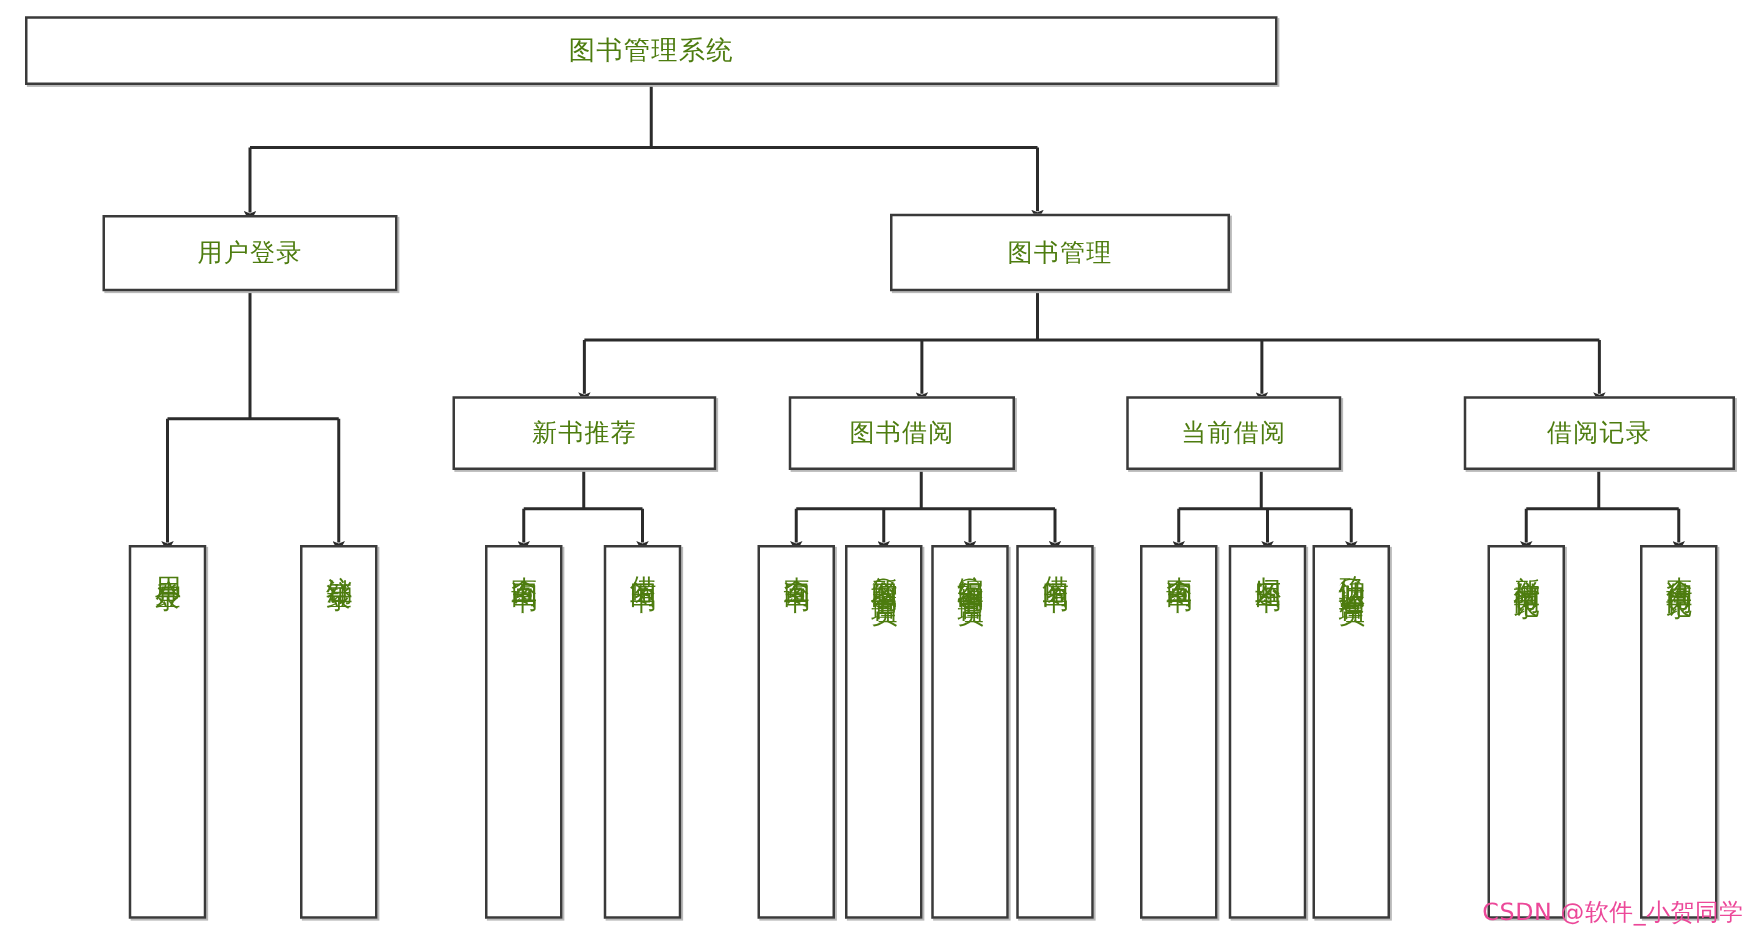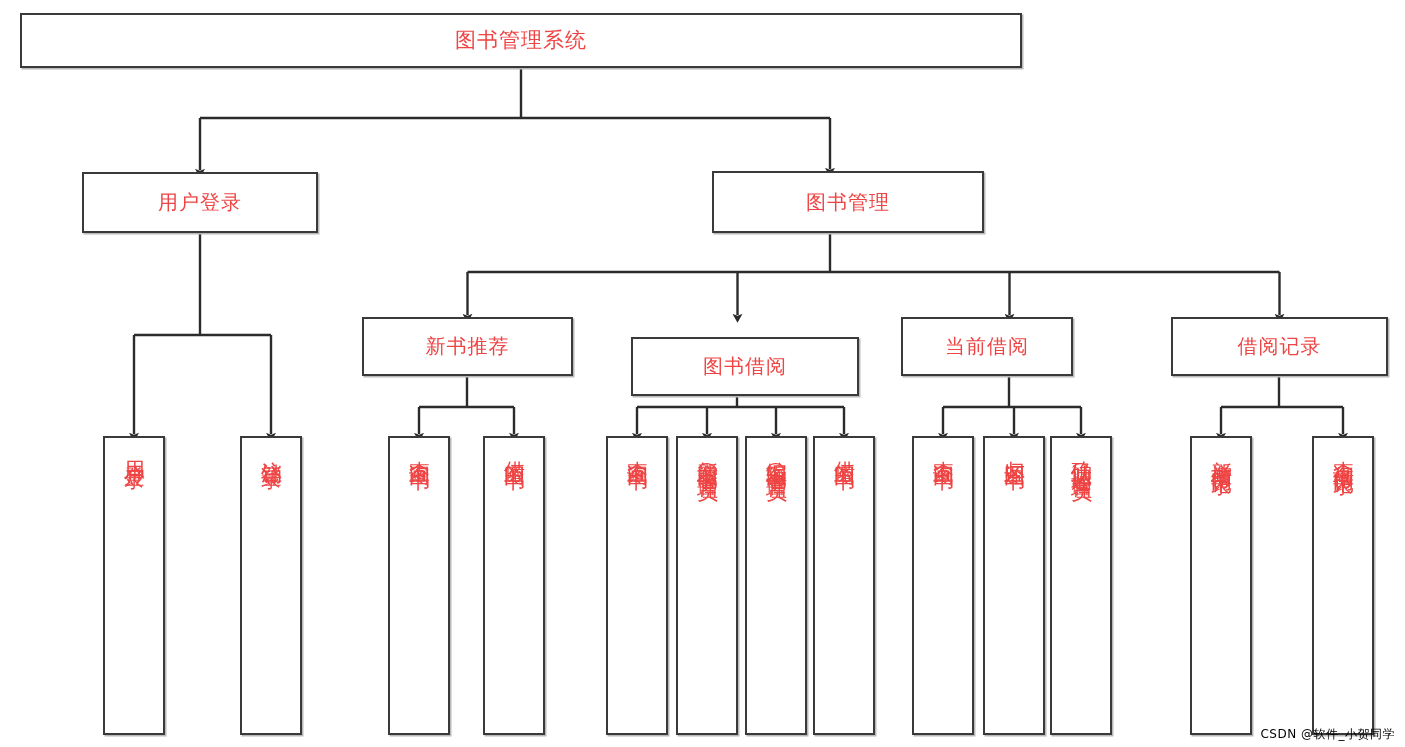--- a/index.html
+++ b/index.html
@@ -14,35 +14,35 @@
 
   .node-box{
     position:absolute;box-sizing:border-box;
     background:#ffffff;
     border:2px solid #3a3a3a;
     box-shadow:1.5px 1.5px 0 0 #b9b9b9;
     display:flex;align-items:center;justify-content:center;
   }
   .node-label{
     font-size:20px;line-height:1.22;letter-spacing:1px;
-    color:#ef4444;white-space:nowrap;text-align:center;
+    color:#4d7c0f;white-space:nowrap;text-align:center;
     font-family:"DejaVu Sans","Liberation Sans",sans-serif;
   }
   
   .node-box.vertical{align-items:flex-start;padding-top:6px;}
   .node-box.vertical .node-label{
     writing-mode:vertical-rl;text-orientation:upright;
     white-space:normal;letter-spacing:3px;line-height:1;
     font-size:21px;
   }
   .node-box.root .node-label{font-size:21px;}
 
   #watermark{
     position:absolute;right:10px;bottom:4px;
-    font-size:12px;color:#000000;letter-spacing:0.5px;
+    font-size:19px;color:#ec4899;letter-spacing:0.5px;
     font-family:"DejaVu Sans","Liberation Sans",sans-serif;
     white-space:nowrap;pointer-events:none;
   }
 </style>
 </head>
 <body>
 
 <div id="diagram-root">
 
   <svg id="tree-svg" viewBox="0 0 1405 747" preserveAspectRatio="none" aria-hidden="true">
@@ -94,21 +94,21 @@
       </div>
       <div class="node-box" style="left: 82px; top: 172px; width: 236px; height: 61px;">
         <span class="node-label">用户登录</span>
       </div>
       <div class="node-box" style="left: 712px; top: 171px; width: 272px; height: 62px;">
         <span class="node-label">图书管理</span>
       </div>
       <div class="node-box" style="left: 362px; top: 317px; width: 211px; height: 59px;">
         <span class="node-label">新书推荐</span>
       </div>
-      <div class="node-box" style="left: 631px; top: 317px; width: 228px; height: 59px; margin-top: 20px;">
+      <div class="node-box" style="left: 631px; top: 317px; width: 181px; height: 59px;">
         <span class="node-label">图书借阅</span>
       </div>
       <div class="node-box" style="left: 901px; top: 317px; width: 172px; height: 59px;">
         <span class="node-label">当前借阅</span>
       </div>
       <div class="node-box" style="left: 1171px; top: 317px; width: 217px; height: 59px;">
         <span class="node-label">借阅记录</span>
       </div>
       <div class="node-box vertical" style="left: 103px; top: 436px; width: 62px; height: 299px;">
         <span class="node-label">用户登录</span>

